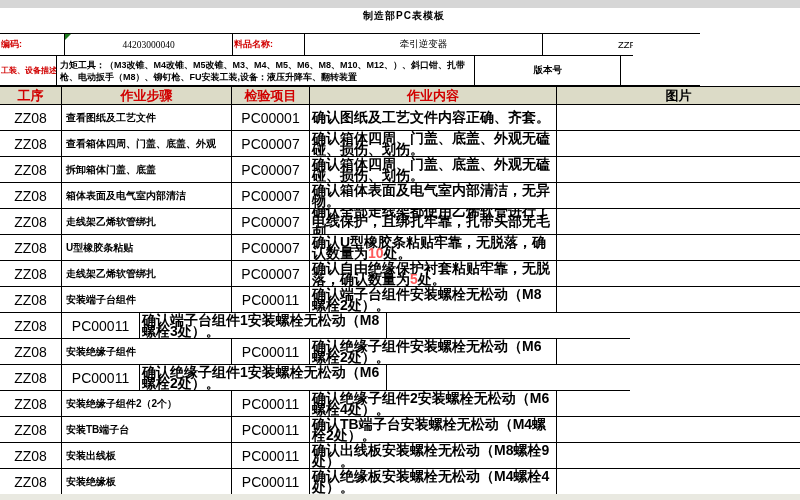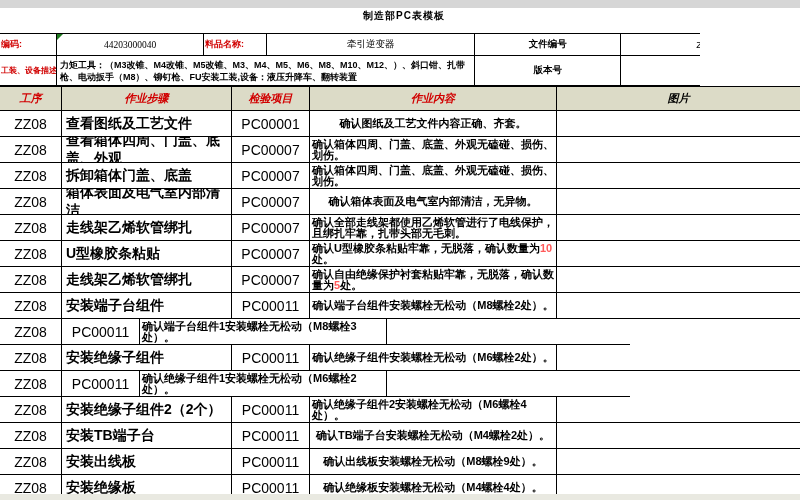--- a/index.html
+++ b/index.html
@@ -26,48 +26,47 @@
   .docval span{position:absolute;left:75px;top:5px;white-space:nowrap;}
   .wA0{width:65px;} .wA1{width:168px;font-family:Liberation Serif, serif;} .wA2{width:72px;} .wA3{width:238px;} .wA4{width:167px;} .wA5{width:90px;}
   .wB1{width:478px;}
   .tri{position:absolute;left:0;top:0;width:0;height:0;
        border-top:6px solid var(--triangle-green,#1e7a1e);border-right:6px solid transparent;}
   
   .maintable{position:absolute;top:86px;left:0;width:800px;border-top:1px solid #000;}
   .trow{display:flex;}
   .c{box-sizing:border-box;border-right:1px solid #000;border-bottom:1px solid #000;
      display:flex;align-items:center;overflow:hidden;height:26px;}
-  .hdr .c{height:24px;background:var(--header-bg,#dcdbc7);justify-content:center;
-          font-weight:bold;font-size:11px;color:var(--accent-red,#d10000);font-style:italic;}
+  .hdr .c{height:18px;background:var(--header-bg,#dcdbc7);justify-content:center;
+          font-weight:bold;font-size:13px;color:var(--accent-red,#d10000);}
   .hdr .c.blk{color:#000;}
   .w0{width:62px;} .w1{width:170px;} .w2{width:78px;} .w3{width:247px;} .w4{width:243px;border-right:none;}
   .ctr{justify-content:center;font-size:14px;}
-  .stp{font-size:14px;font-weight:600;padding-left:4px;}
-  .cnt{font-size:11px;font-weight:600;padding:0 2px;justify-content:center;}
+  .stp{font-size:10px;font-weight:600;padding-left:4px;}
+  .cnt{font-size:14px;font-weight:600;padding:0 2px;}
   .cnt .txt{line-height:10.5px;}
   .hl{color:var(--highlight-red,#ff5a5a);}
   .bstrip{position:absolute;top:494px;left:0;width:800px;height:6px;background:#e9e9e1;}
 </style>
 </head>
 <body>
 
 <div class="topbar"></div>
 
 <div class="title">制造部PC表模板</div>
 
 <div class="info">
   <div class="irow rowA">
     <div class="ic wA0 lblred">编码:</div>
     <div class="ic wA1 valc">
       <span class="tri"></span>
       <span>44203000040</span>
     </div>
     <div class="ic wA2 lblred">料品名称:</div>
     <div class="ic wA3 valc">牵引逆变器</div>
-    <div class="ic wA4 lblblk">文件编号</div>
     <div class="ic wA5 last docval">
       <span>ZZPC</span>
     </div>
   </div>
   <div class="irow rowB">
     <div class="ic wA0 lblred" style="font-size:8px;">工装、设备描述:</div>
     <div class="ic wB1">
       <div class="tooling">力矩工具：（M3改锥、M4改锥、M5改锥、M3、M4、M5、M6、M8、M10、M12、）、斜口钳、扎带枪、电动扳手（M8）、铆钉枪、FU安装工装,设备：液压升降车、翻转装置</div>
     </div>
     <div class="ic wA4 lblblk">版本号</div>

